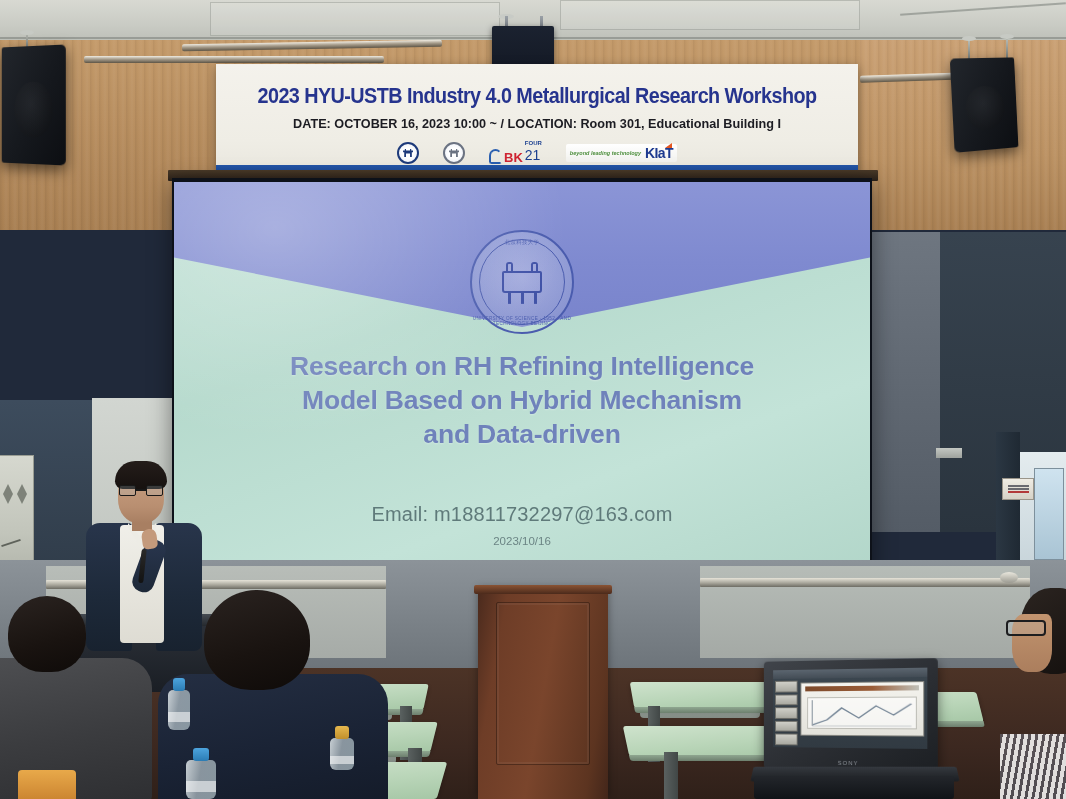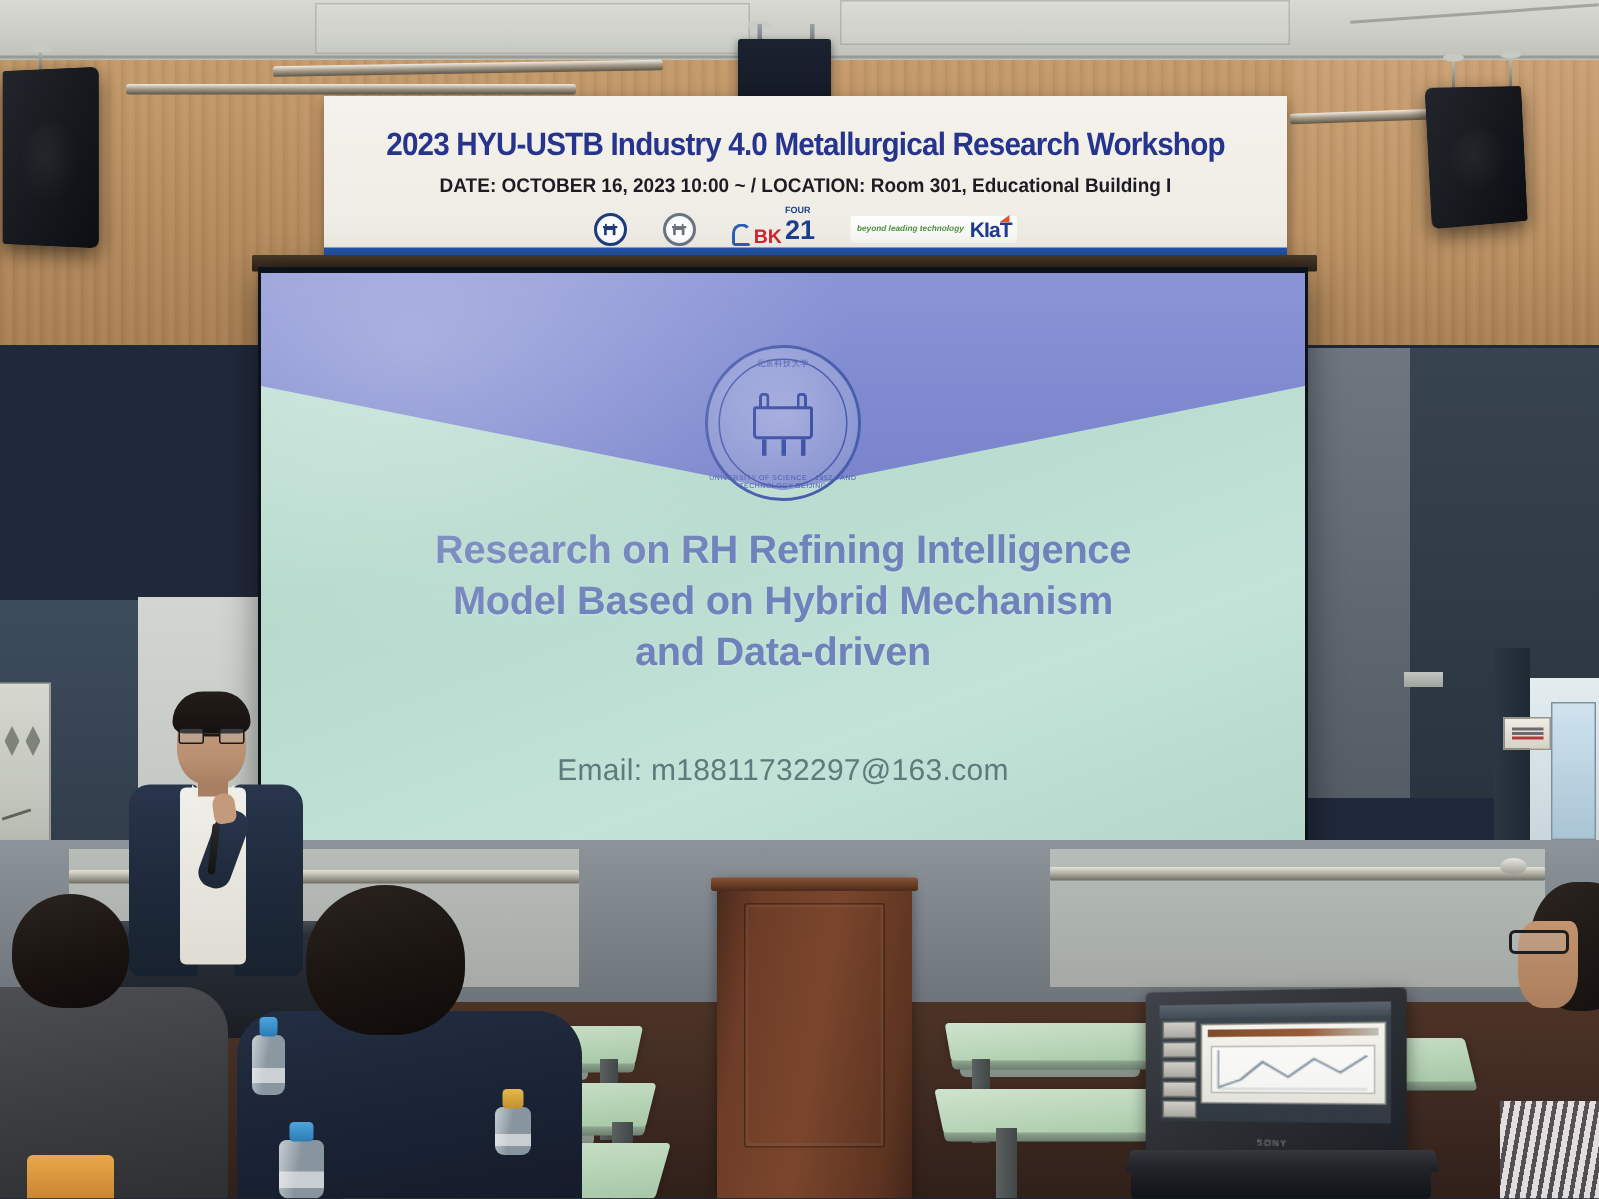--- a/index.html
+++ b/index.html
@@ -94,21 +94,21 @@
   .logo-seal.grey { border-color: #6b7382; }
   .logo-seal.grey::after { background: #6b7382; }
   .logo-bk {
     display: flex; align-items: flex-end; gap: 2px; height: 22px;
   }
   .bk-head {
     width: 13px; height: 15px; border: 2px solid #2a5fb0;
     border-radius: 8px 8px 3px 3px; border-right-color: transparent;
   }
   .bk-text { font-size: 13px; font-weight: 700; color: #cf2432; line-height: 1; }
-  .bk-21 { font-size: 18px; font-weight: 700; color: #1b3f8f; line-height: 1; text-align: center; }
+  .bk-21 { font-size: 14px; font-weight: 400; color: #1b3f8f; line-height: 1; text-align: center; }
   .bk-four { font-size: 6px; font-weight: 700; color: #1b3f8f; line-height: 1; display:block; }
   .logo-kiat {
     display: flex; align-items: center; gap: 4px;
     background: linear-gradient(180deg,#fff,#f2f2ee);
     padding: 1px 4px; border-radius: 2px;
   }
   .kiat-slogan {
     font-size: 5.5px; font-style: italic; font-weight: 700; color: #4e8f3e;
     white-space: nowrap;
   }
@@ -690,20 +690,21 @@
         <div class="emblem-text-bot">UNIVERSITY OF SCIENCE · 1952 · AND TECHNOLOGY BEIJING</div>
       </div>
 
       <div class="slide-title">
         <div>Research on RH Refining Intelligence</div>
         <div>Model Based on Hybrid Mechanism</div>
         <div>and Data-driven</div>
       </div>
 
       <div class="slide-meta meta-email">Email: m18811732297@163.com</div>
+      <div class="slide-meta meta-date">2023/10/16</div>
 
       <div class="slide-glare"></div>
     </div>
   </div>
 
   <div class="board-wall"></div>
   <div class="board-left"></div>
   <div class="board-right"></div>
   <div class="chalk-tray" style="left:46px;top:580px;width:340px;"></div>
   <div class="chalk-tray" style="left:700px;top:578px;width:330px;"></div>

